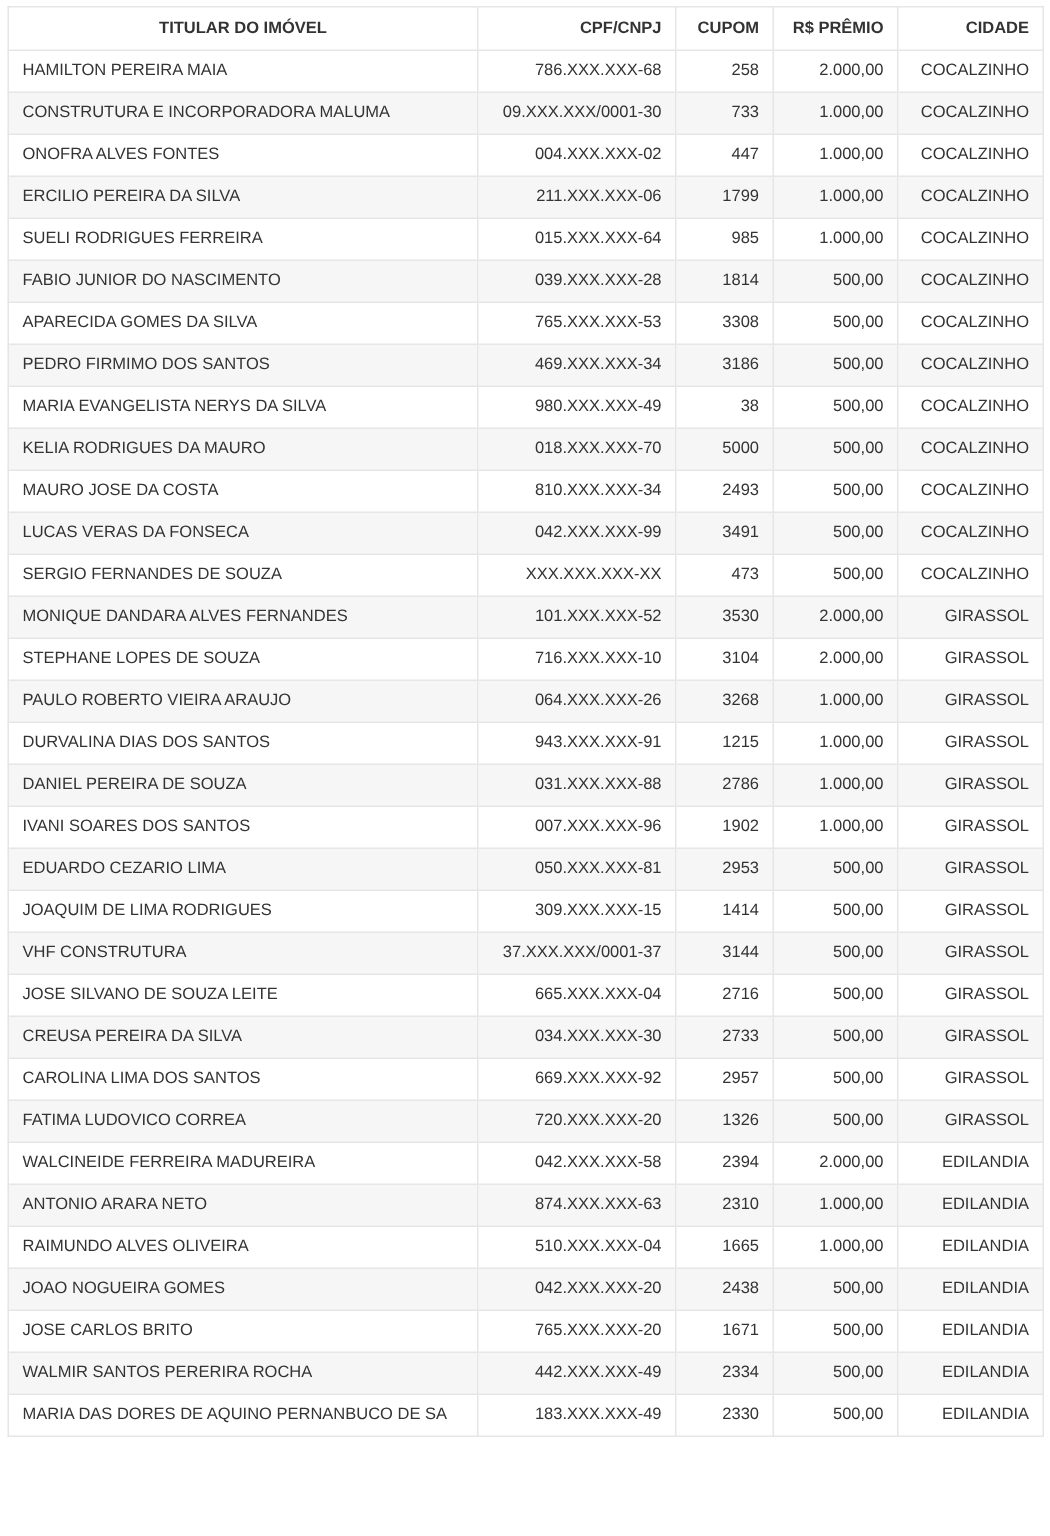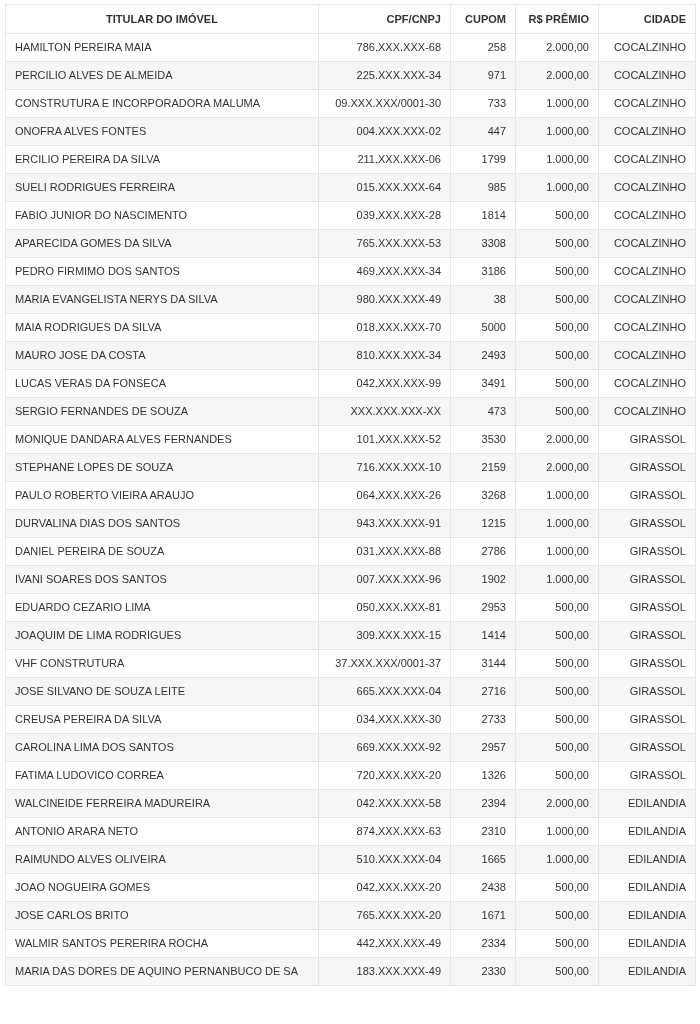--- a/index.html
+++ b/index.html
@@ -74,27 +74,20 @@
     </thead>
     <tbody id="tbody">
         <tr>
           <td class="l">HAMILTON PEREIRA MAIA</td>
           <td class="r">786.XXX.XXX-68</td>
           <td class="r">258</td>
           <td class="r">2.000,00</td>
           <td class="r">COCALZINHO</td>
         </tr>
         <tr>
-          <td class="l">PERCILIO ALVES DE ALMEIDA</td>
-          <td class="r">225.XXX.XXX-34</td>
-          <td class="r">971</td>
-          <td class="r">2.000,00</td>
-          <td class="r">COCALZINHO</td>
-        </tr>
-        <tr>
           <td class="l">CONSTRUTURA E INCORPORADORA MALUMA</td>
           <td class="r">09.XXX.XXX/0001-30</td>
           <td class="r">733</td>
           <td class="r">1.000,00</td>
           <td class="r">COCALZINHO</td>
         </tr>
         <tr>
           <td class="l">ONOFRA ALVES FONTES</td>
           <td class="r">004.XXX.XXX-02</td>
           <td class="r">447</td>
@@ -137,21 +130,21 @@
           <td class="r">COCALZINHO</td>
         </tr>
         <tr>
           <td class="l">MARIA EVANGELISTA NERYS DA SILVA</td>
           <td class="r">980.XXX.XXX-49</td>
           <td class="r">38</td>
           <td class="r">500,00</td>
           <td class="r">COCALZINHO</td>
         </tr>
         <tr>
-          <td class="l">MAIA RODRIGUES DA SILVA</td>
+          <td class="l">KELIA RODRIGUES DA MAURO</td>
           <td class="r">018.XXX.XXX-70</td>
           <td class="r">5000</td>
           <td class="r">500,00</td>
           <td class="r">COCALZINHO</td>
         </tr>
         <tr>
           <td class="l">MAURO JOSE DA COSTA</td>
           <td class="r">810.XXX.XXX-34</td>
           <td class="r">2493</td>
           <td class="r">500,00</td>
@@ -174,21 +167,21 @@
         <tr>
           <td class="l">MONIQUE DANDARA ALVES FERNANDES</td>
           <td class="r">101.XXX.XXX-52</td>
           <td class="r">3530</td>
           <td class="r">2.000,00</td>
           <td class="r">GIRASSOL</td>
         </tr>
         <tr>
           <td class="l">STEPHANE LOPES DE SOUZA</td>
           <td class="r">716.XXX.XXX-10</td>
-          <td class="r">2159</td>
+          <td class="r">3104</td>
           <td class="r">2.000,00</td>
           <td class="r">GIRASSOL</td>
         </tr>
         <tr>
           <td class="l">PAULO ROBERTO VIEIRA ARAUJO</td>
           <td class="r">064.XXX.XXX-26</td>
           <td class="r">3268</td>
           <td class="r">1.000,00</td>
           <td class="r">GIRASSOL</td>
         </tr>

